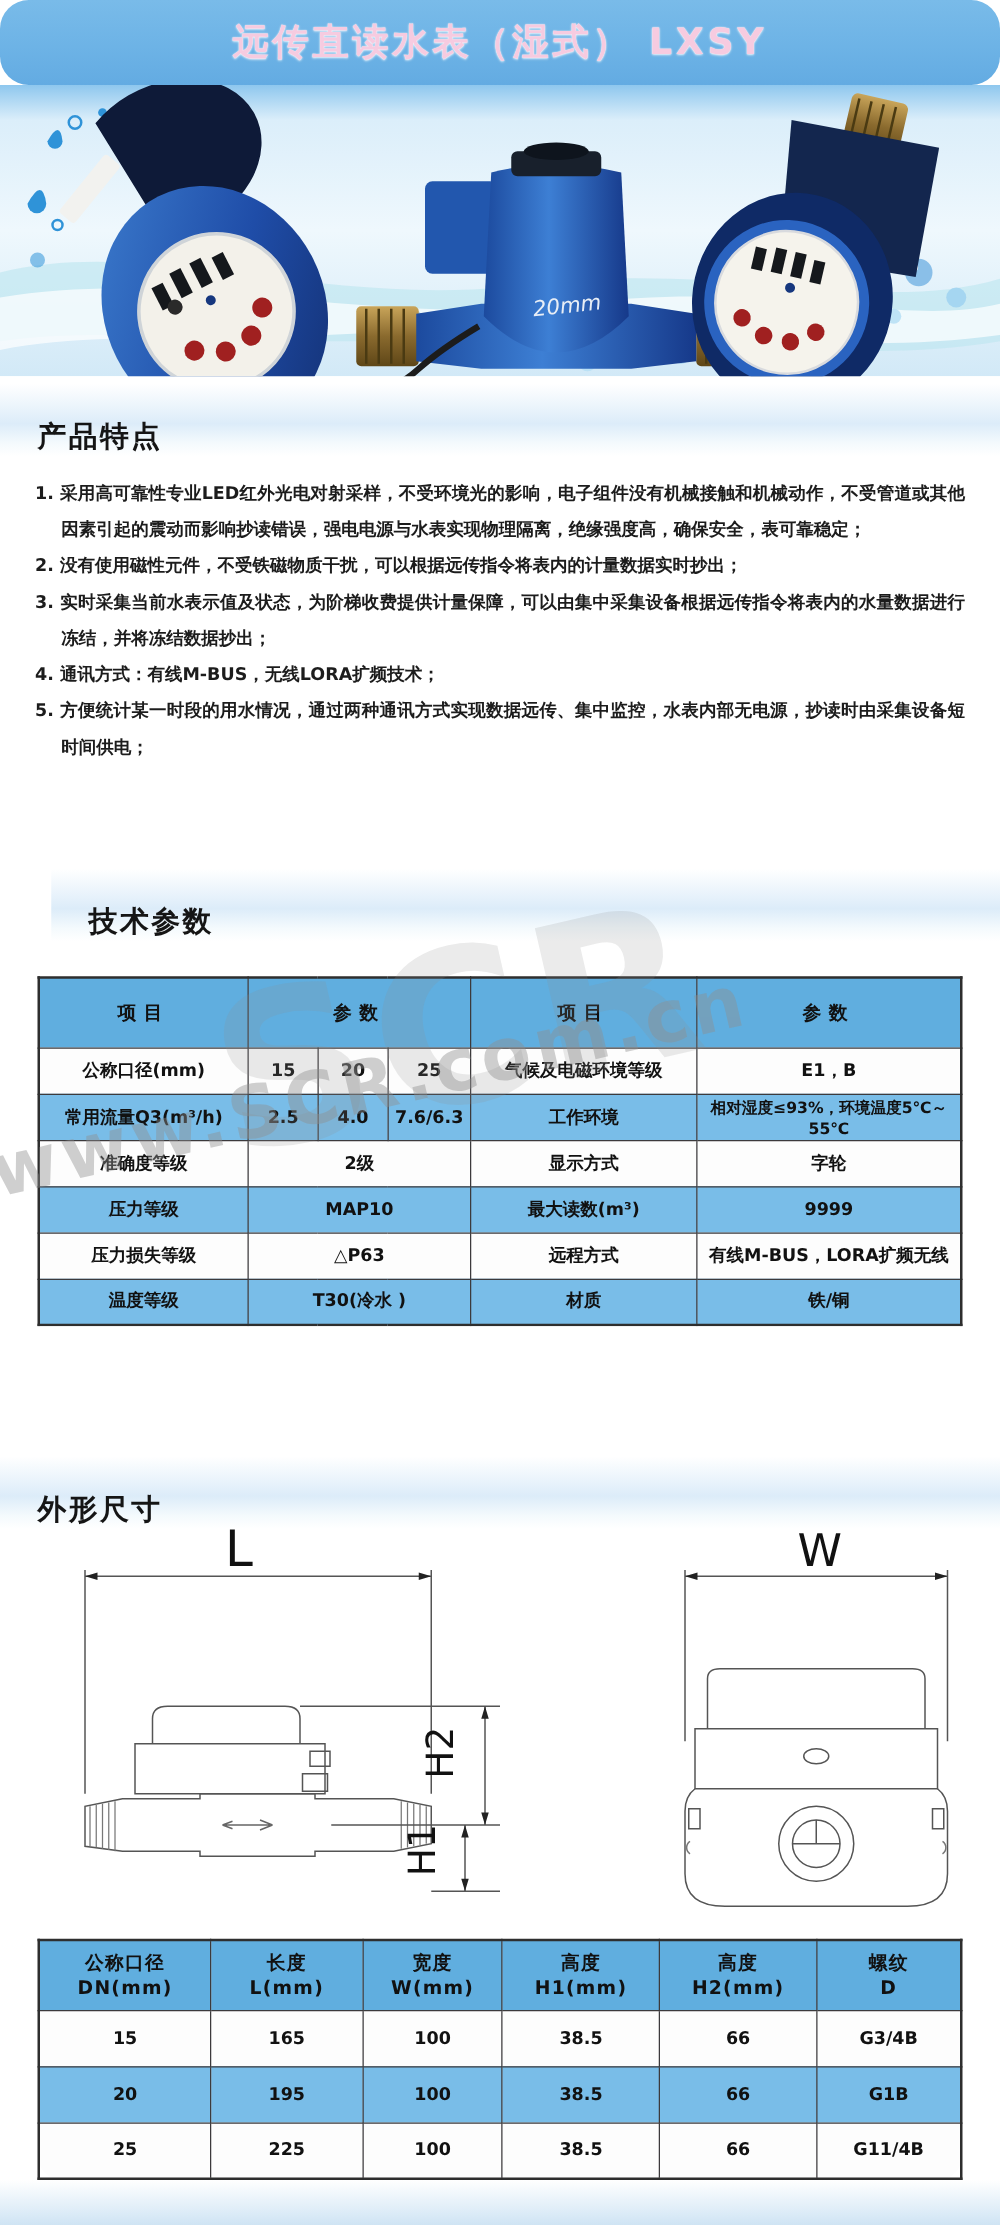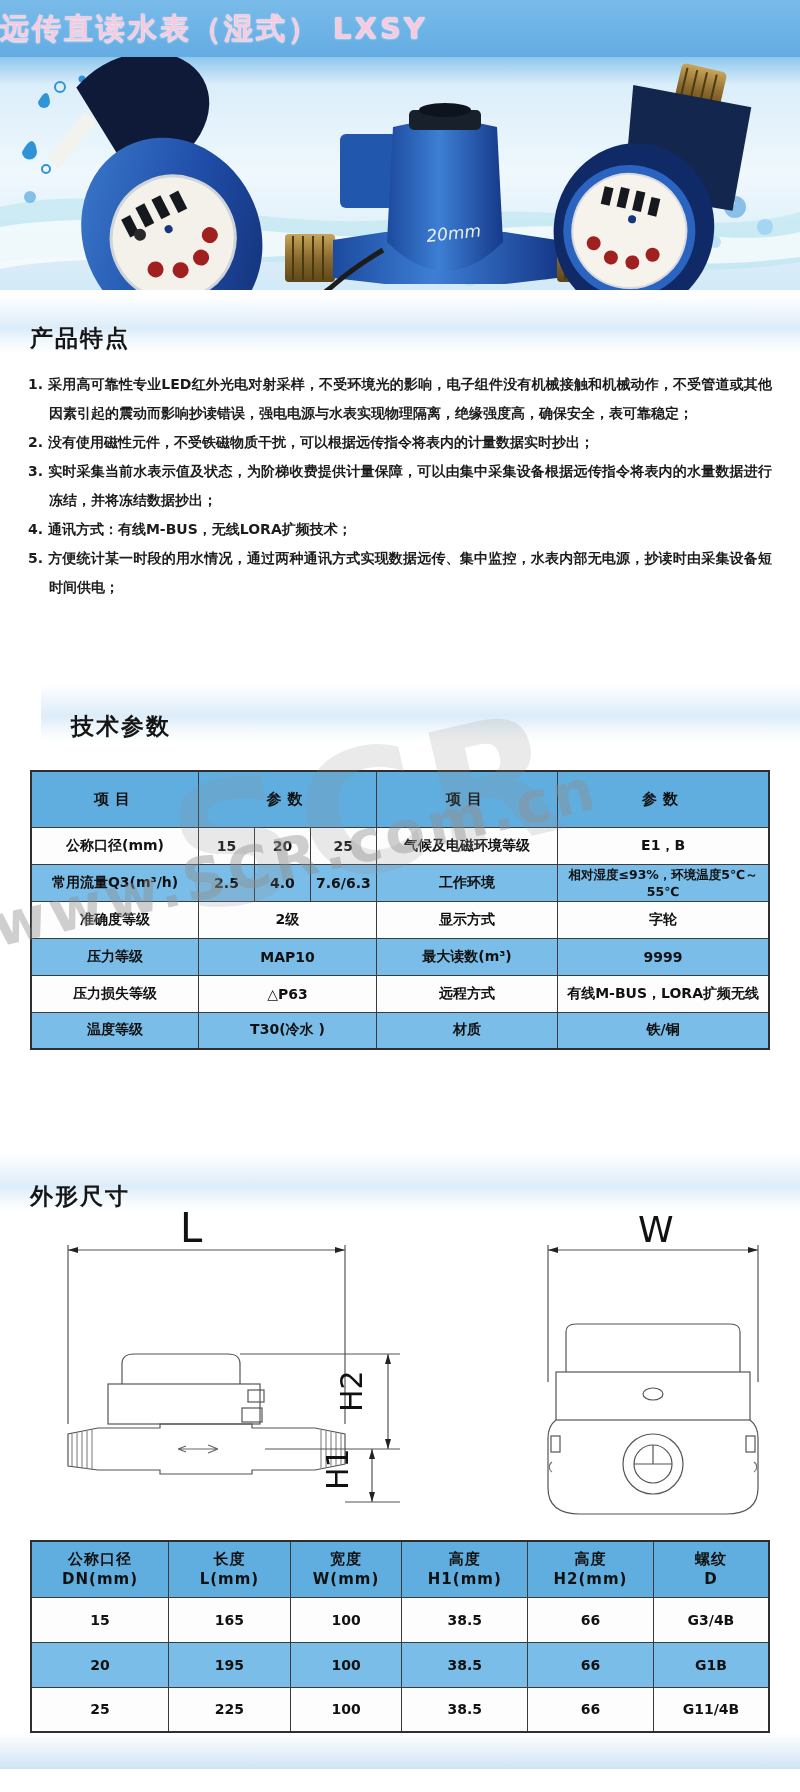--- a/index.html
+++ b/index.html
@@ -4,22 +4,22 @@
 <style>
   * { margin:0; padding:0; box-sizing:border-box; }
   html,body { background:#ffffff; }
   body {
     width:800px; height:1792px; margin:0 auto; position:relative;
     font-family:"DejaVu Sans","Liberation Sans",sans-serif;
     overflow:hidden;
   }
   
   .title-band {
-    height:57px; background:linear-gradient(180deg,#79bbe9 0%, #6db3e6 55%, #63abe2 100%);
-    display:flex; align-items:center; 
+    height:68px; background:linear-gradient(180deg,#79bbe9 0%, #6db3e6 55%, #63abe2 100%);
+    display:flex; align-items:center; justify-content:center;border-radius:23px;
   }
   .title-band h1 {
     font-size:29px; font-weight:bold; letter-spacing:3px;
     color:#f6cbe0; text-shadow:0 1px 2px rgba(255,255,255,.85), 0 0 1px #fff;
   }
   
   .hero { height:233px; position:relative; }
   .hero svg { display:block; }
   
   .section-band {

